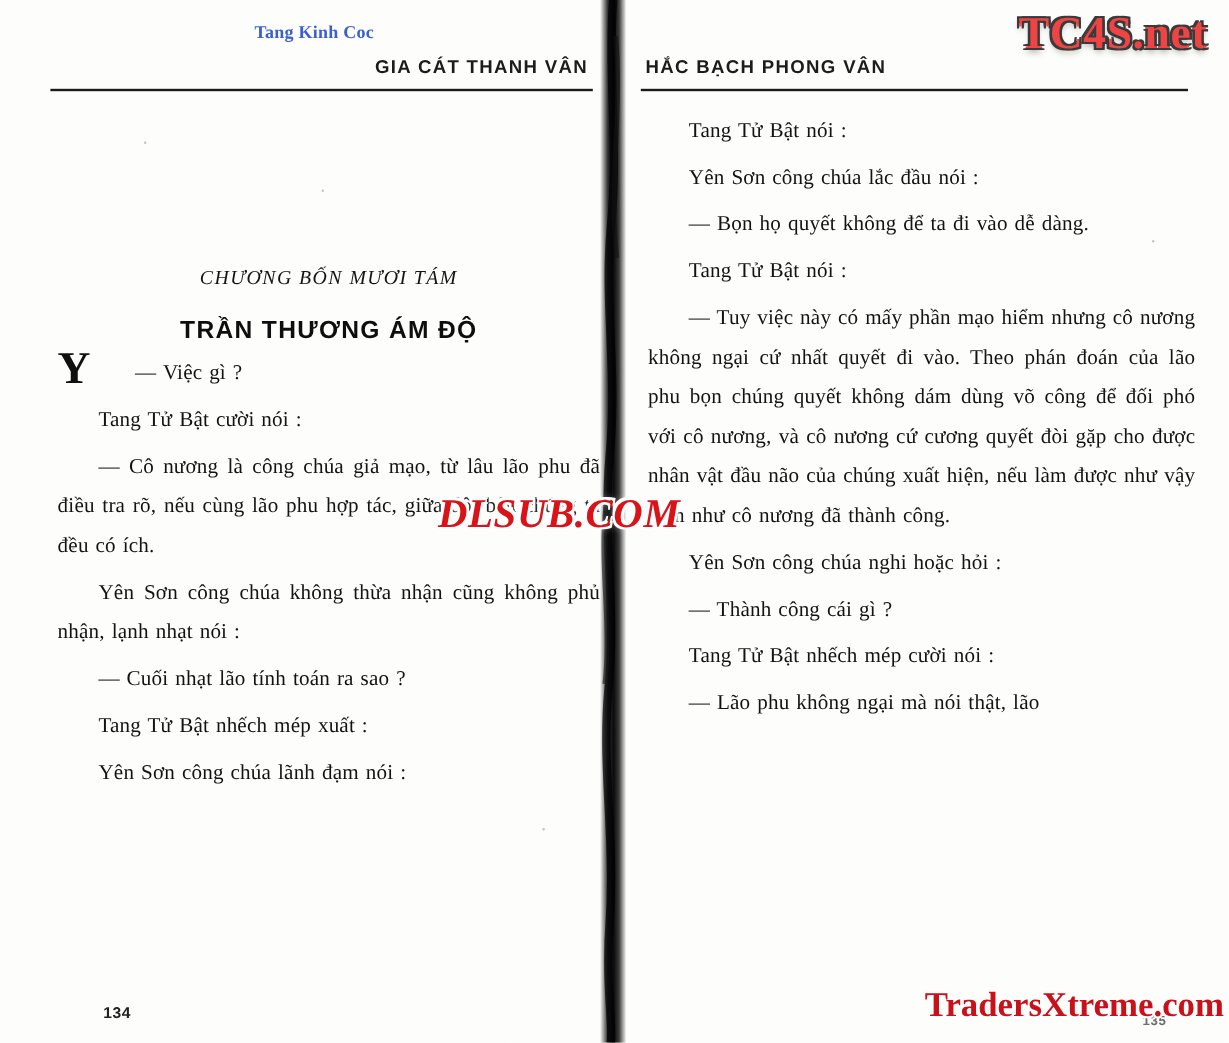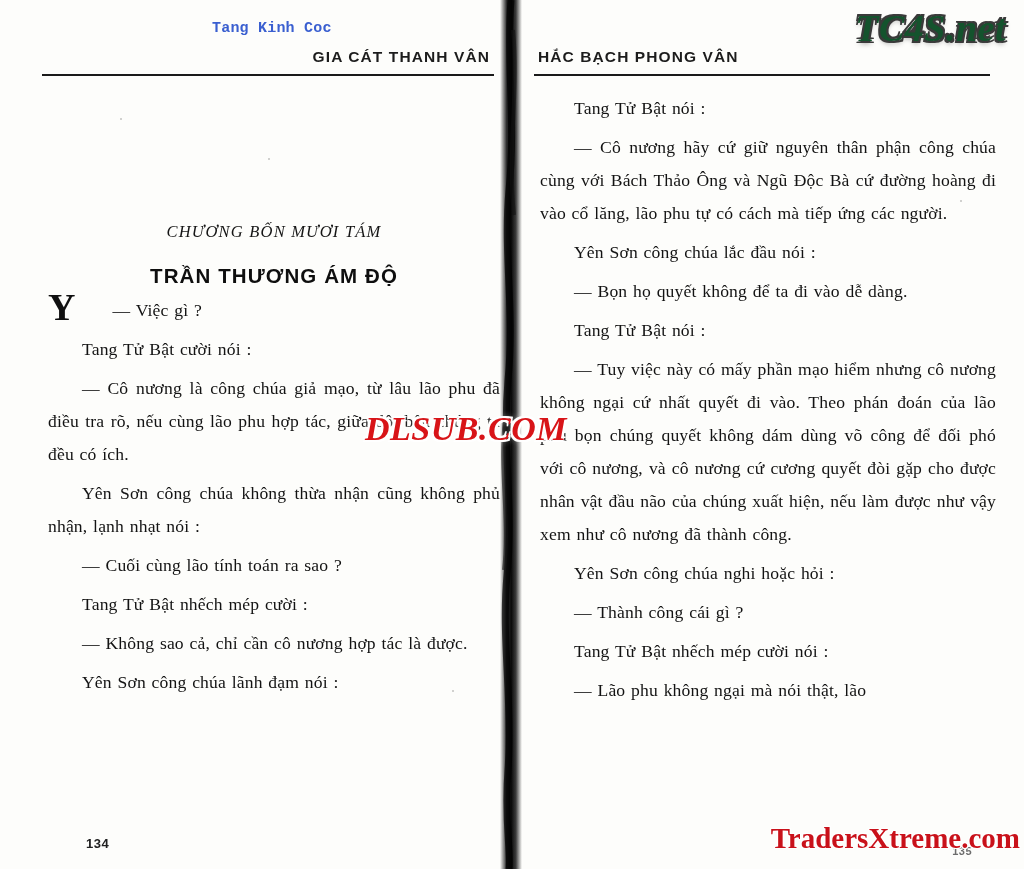--- a/index.html
+++ b/index.html
@@ -18,40 +18,39 @@
     position: absolute;
     inset: 0;
     background: #fdfdfb;
   }
 
   
   .wm-topleft {
     position: absolute;
     left: 212px;
     top: 20px;
-    font-family: Liberation Mono, monospace;
+    font-family: Liberation Serif, serif;
     font-size: 15px;
     font-weight: 700;
     color: #3a5fd0;
     letter-spacing: .2px;
   }
   .wm-tc4s {
     position: absolute;
     right: 18px;
     top: 6px;
     font-family: "Liberation Serif", serif;
     font-size: 38px;
     font-weight: 700;
-    color: #14532d;
+    color: #ef4444;
     text-shadow:
       -2px -2px 0 #3a3a3a, 2px -2px 0 #3a3a3a,
       -2px 2px 0 #3a3a3a, 2px 2px 0 #3a3a3a,
       0 3px 5px rgba(0,0,0,.35);
     letter-spacing: .5px;
-    font-style: italic;
   }
   .wm-dlsub {
     position: absolute;
     left: 365px;
     top: 410px;
     font-family: "Liberation Serif", serif;
     font-size: 34px;
     font-weight: 700;
     font-style: italic;
     color: #d81418;
@@ -233,43 +232,41 @@
     <div class="body-left">
       <p class="chapter-label">CHƯƠNG BỐN MƯƠI TÁM</p>
       <p class="chapter-title">TRẦN THƯƠNG ÁM ĐỘ</p>
 
       <p class="para dropcap-para"><span class="dropcap">Y</span></p>
 
       <p class="para dash">— Việc gì ?</p>
       <p class="para indent">Tang Tử Bật cười nói :</p>
       <p class="para dash">— Cô nương là công chúa giả mạo, từ lâu lão phu đã điều tra rõ, nếu cùng lão phu hợp tác, giữa đôi bên chúng ta đều có ích.</p>
       <p class="para indent">Yên Sơn công chúa không thừa nhận cũng không phủ nhận, lạnh nhạt nói :</p>
-      <p class="para dash">— Cuối cùng lão tính toán ra sao ?</p>
-      <p class="para indent">Tang Tử Bật nhếch mép cười :</p>
-      <p class="para dash">— Không sao cả, chỉ cần cô nương hợp tác là được.</p>
+      <p class="para dash">— Cuối nhạt lão tính toán ra sao ?</p>
+      <p class="para indent">Tang Tử Bật nhếch mép xuất :</p>
       <p class="para indent">Yên Sơn công chúa lãnh đạm nói :</p>
     </div>
 
     <div class="folio">134</div>
   </div>
 
   <div class="gutter"></div>
   <svg class="gutter-noise" viewBox="0 0 28 869" preserveAspectRatio="none">
     <path d="M14 0 C9 60, 19 120, 12 190 C6 255, 18 310, 11 380 C5 450, 17 505, 10 575 C4 640, 16 700, 11 770 C7 820, 14 850, 12 869" stroke="#000" stroke-width="7" fill="none" opacity="0.85"></path>
     <path d="M16 30 C22 90, 10 150, 17 215" stroke="#111" stroke-width="4" fill="none" opacity="0.7"></path>
     <path d="M8 420 C2 470, 13 520, 7 570" stroke="#111" stroke-width="4" fill="none" opacity="0.7"></path>
   </svg>
 
   <div class="col col-right">
     <div class="running-head rh-right">HẮC BẠCH PHONG VÂN</div>
     <div class="rule rule-right"></div>
 
     <div class="body-right">
       <p class="para indent">Tang Tử Bật nói :</p>
-      <p class="para dash">— Cô nương hãy cứ giữ nguyên thân phận công chúa cùng với Bách Thảo Ông và Ngũ Độc Bà cứ đường hoàng đi vào cổ lăng, lão phu tự có cách mà tiếp ứng các người.</p>
       <p class="para indent">Yên Sơn công chúa lắc đầu nói :</p>
       <p class="para dash">— Bọn họ quyết không để ta đi vào dễ dàng.</p>
       <p class="para indent">Tang Tử Bật nói :</p>
       <p class="para dash">— Tuy việc này có mấy phần mạo hiểm nhưng cô nương không ngại cứ nhất quyết đi vào. Theo phán đoán của lão phu bọn chúng quyết không dám dùng võ công để đối phó với cô nương, và cô nương cứ cương quyết đòi gặp cho được nhân vật đầu não của chúng xuất hiện, nếu làm được như vậy xem như cô nương đã thành công.</p>
       <p class="para indent">Yên Sơn công chúa nghi hoặc hỏi :</p>
       <p class="para dash">— Thành công cái gì ?</p>
       <p class="para indent">Tang Tử Bật nhếch mép cười nói :</p>
       <p class="para dash">— Lão phu không ngại mà nói thật, lão</p>
     </div>
 

